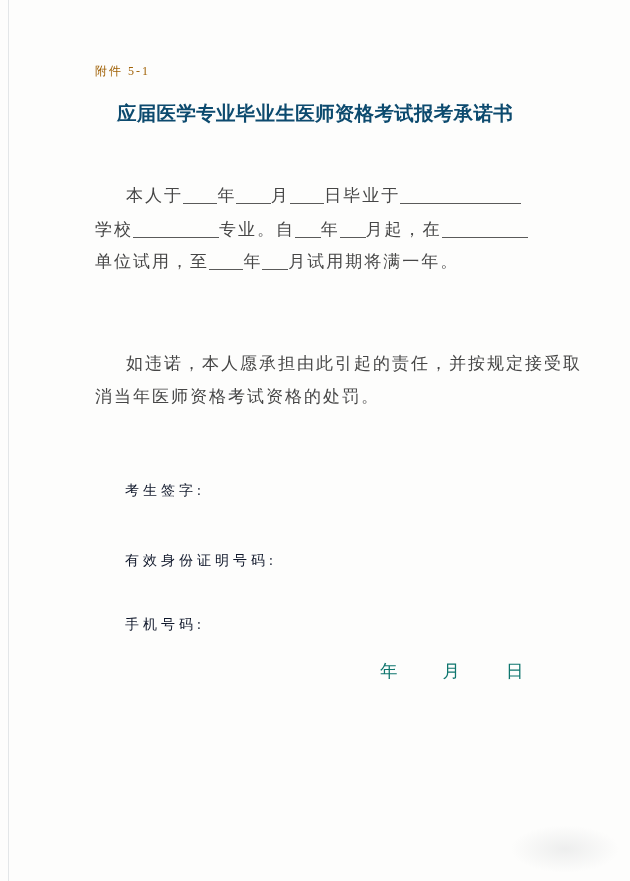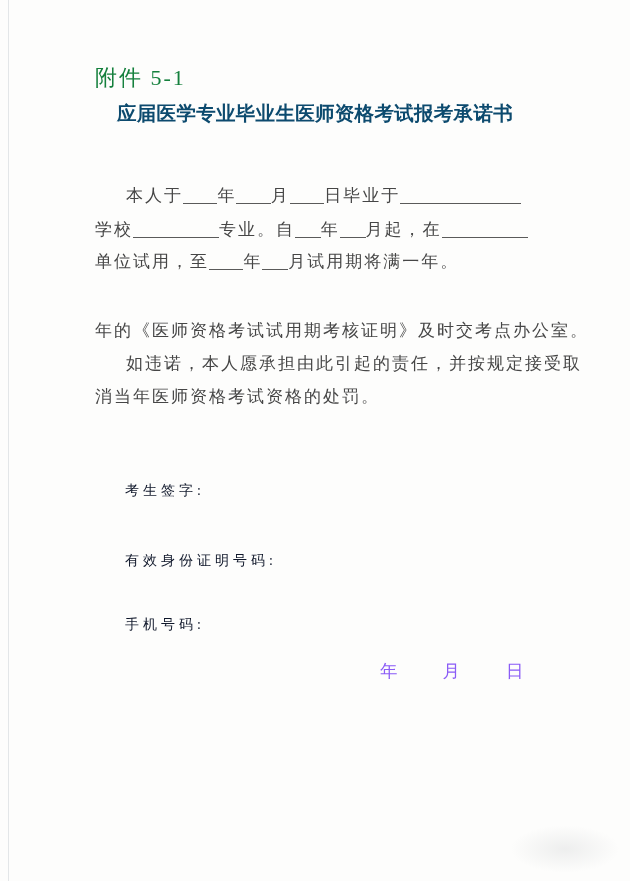--- a/index.html
+++ b/index.html
@@ -20,21 +20,21 @@
     width: 1px; height: 881px;
     background: #e3e6e8;
   }
   .scan-smudge {
     position: absolute; right: 10px; bottom: 8px;
     width: 110px; height: 48px;
     background: radial-gradient(ellipse at center, rgba(125,130,135,0.12), rgba(125,130,135,0) 70%);
   }
   .attach-label {
     position: absolute; left: 95px; top: 63px;
-    font-size: 22px; letter-spacing: 2px; color: #15803d;
+    font-size: 12px; letter-spacing: 2px; color: #a16207;
     white-space: nowrap;
   }
   .doc-title {
     position: absolute; left: 0; top: 100px; width: 630px;
     text-align: center;
     font-size: 19.5px; font-weight: bold; letter-spacing: 0.3px;
     color: #0c4a6e;
     white-space: nowrap;
   }
   .line {
@@ -51,42 +51,41 @@
     vertical-align: -3px;
   }
   .sig-label {
     position: absolute; left: 125px;
     font-size: 14px; letter-spacing: 4px;
     color: #0f172a;
     white-space: nowrap;
   }
   .date-line {
     position: absolute; left: 380px; top: 659px;
-    font-size: 17.5px; color: #8b5cf6;
+    font-size: 17.5px; color: #0f766e;
     white-space: nowrap;
   }
   .date-line .dsep-y { margin-right: 45px; }
   .date-line .dsep-m { margin-right: 46px; }
 </style>
 </head>
 <body>
 
 <div class="page">
 
   <div class="scan-edge"></div>
 
   <div class="attach-label">附件 5-1</div>
 
   <div class="doc-title">应届医学专业毕业生医师资格考试报考承诺书</div>
 
   <div class="line" style="top:219px">学校<span class="blank" style="width: 86px;"></span>专业。自<span class="blank" style="width: 25.8px;"></span>年<span class="blank" style="width: 25.8px;"></span>月起，在<span class="blank" style="width: 86px;"></span></div>
   <div class="line indent" style="top:185px">本人于<span class="blank" style="width: 34.4px;"></span>年<span class="blank" style="width: 34.4px;"></span>月<span class="blank" style="width: 34.4px;"></span>日毕业于<span class="blank" style="width: 120.4px;"></span></div>
   <div class="line" style="top:251px">单位试用，至<span class="blank" style="width: 34.4px;"></span>年<span class="blank" style="width: 25.8px;"></span>月试用期将满一年。</div>
 
-  <div class="line" style="top:320px">年的《医师资格考试试用期考核证明》及时交考点办公室。</div>
 
   <div class="line indent" style="top:353px">如违诺，本人愿承担由此引起的责任，并按规定接受取</div>
   <div class="line" style="top:386px">消当年医师资格考试资格的处罚。</div>
 
   <div class="sig-label" style="top:482px">考生签字:</div>
   <div class="sig-label" style="top:552px">有效身份证明号码:</div>
   <div class="sig-label" style="top:616px">手机号码:</div>
 
   <div class="date-line">
     <span class="dsep-y">年</span><span class="dsep-m">月</span><span>日</span>

